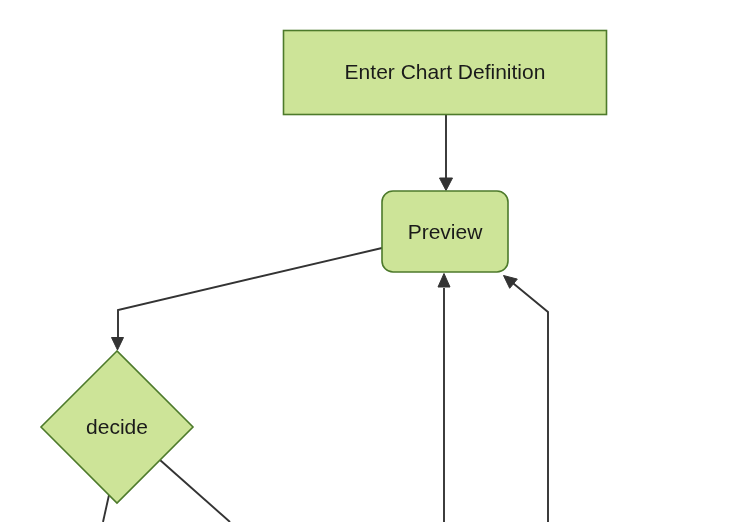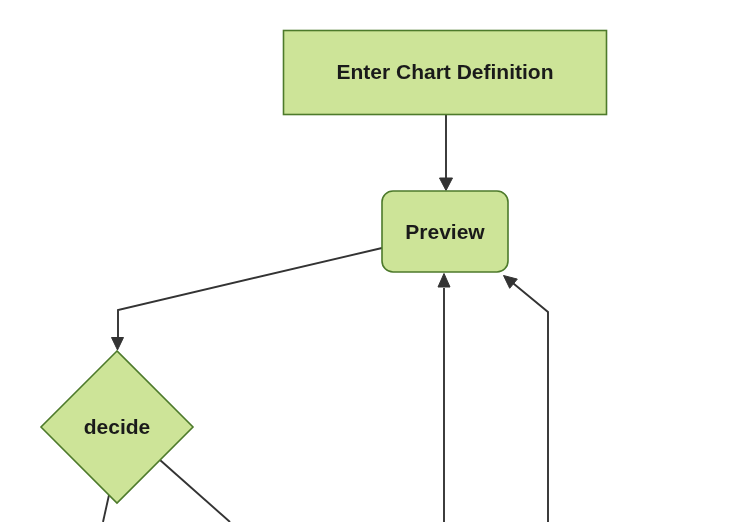--- a/index.html
+++ b/index.html
@@ -7,21 +7,20 @@
     padding: 0;
     width: 740px;
     height: 522px;
     overflow: hidden;
     background: var(--background, #ffffff);
   }
   .canvas {
     position: relative;
     width: 680px;
     height: 522px;
-    font-weight: bold;
   }
   svg { display: block; }
   .edge {
     stroke: var(--edge-stroke, #333333);
     stroke-width: 1.9;
     fill: none;
   }
   .arrowhead {
     fill: var(--edge-stroke, #333333);
     stroke: var(--edge-stroke, #333333);

